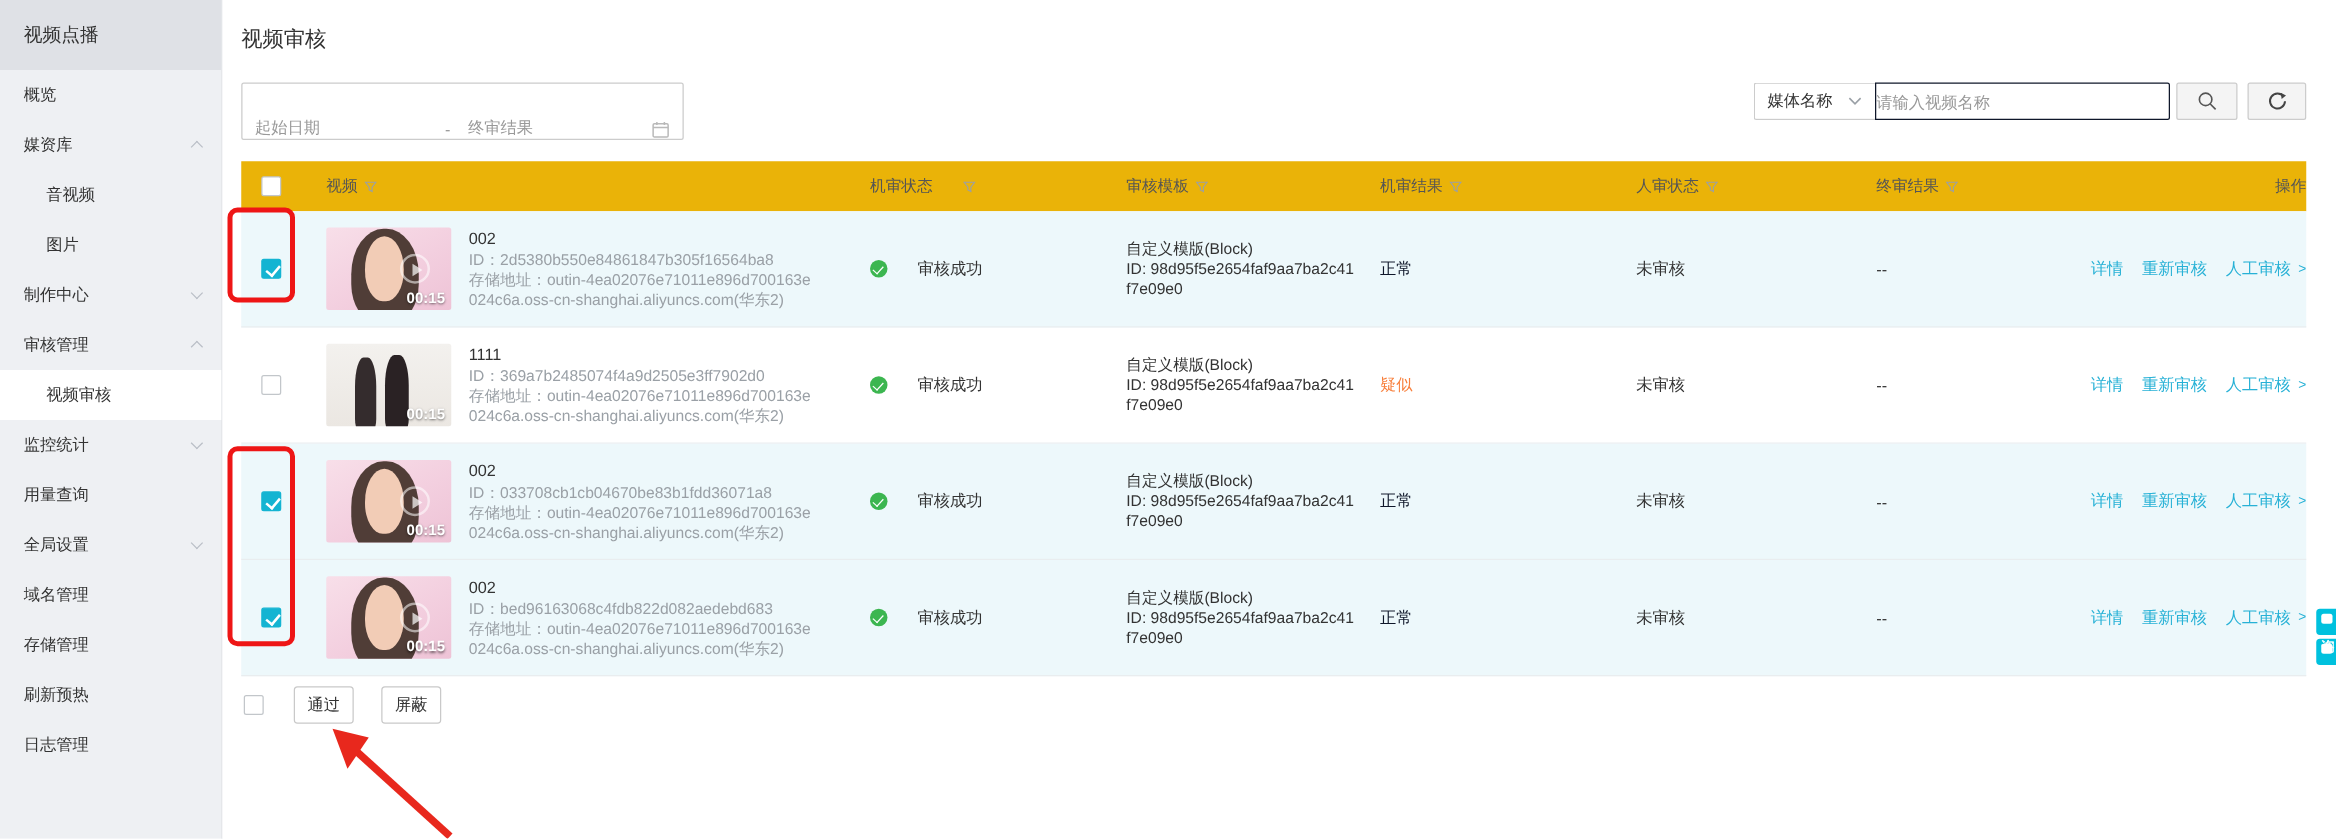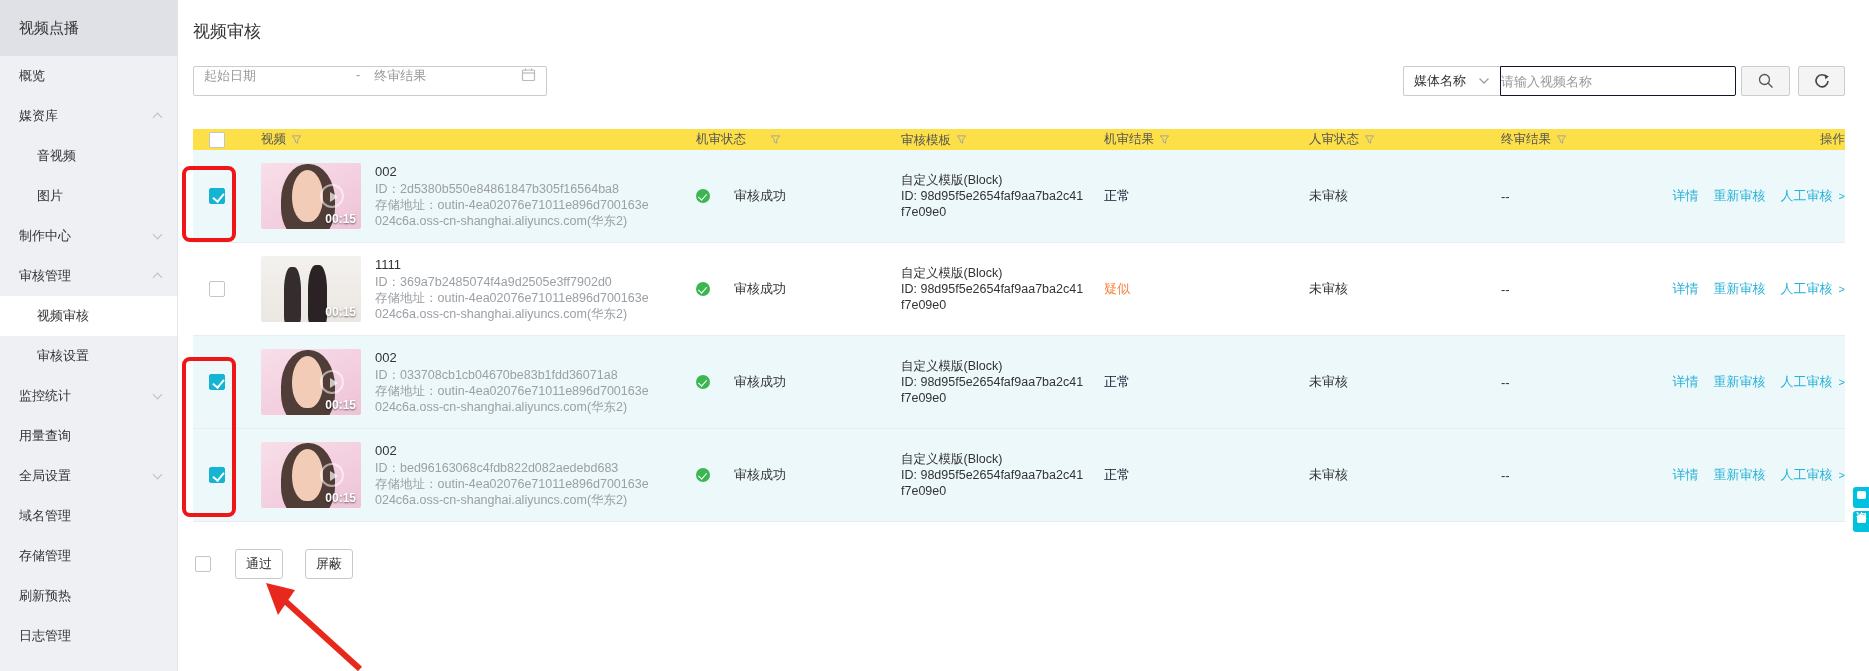--- a/index.html
+++ b/index.html
@@ -13,36 +13,36 @@
   .nav-item.sub { padding-left:37px; }
   .nav-item.selected { background:#fff; }
   .chev { position:absolute; right:16px; width:7px; height:7px; border-right:1.4px solid #b9bec6; border-bottom:1.4px solid #b9bec6; }
   .chev.down { transform:rotate(45deg); top:15px; }
   .chev.up { transform:rotate(-135deg); top:18px; }
 
   
   .main { position:absolute; left:178px; top:0; right:0; bottom:0; background:#fff; }
   .page-title { position:absolute; left:15px; top:20px; font-size:17px; color:#333; font-weight:500; }
 
-  .date-range { position:absolute; left:15px; top:66px; width:354px; height:30px; border:1px solid #ccc; border-radius:2px; display:flex; align-items:flex-start; padding:0 10px; font-size:13px; color:#999; background:#fff; }
+  .date-range { position:absolute; left:15px; top:66px; width:354px; height:46px; border:1px solid #ccc; border-radius:2px; display:flex; align-items:flex-end; padding:0 10px; font-size:13px; color:#999; background:#fff; }
   .date-range .ph1 { width:152px; }
   .date-range .dash { color:#999; margin:0 8px 0 0; }
   .date-range .ph2 { flex:1; margin-left:6px; }
   .date-range svg { flex:none; }
 
   .search-group { position:absolute; right:24px; top:66px; display:flex; height:30px; }
   .media-select { display:flex; align-items:center; border:1px solid #ccc; border-right:none; border-radius:2px 0 0 2px; padding:0 10px; font-size:13px; color:#333; width:97px; justify-content:space-between; background:#fff; cursor:pointer; }
   .name-input { width:236px; border:1px solid #0f172a; font-size:13px; padding:0 0; color:#333; outline:none; border-radius:0 2px 2px 0; }
   .name-input::placeholder { color:#999; }
   .icon-btn { width:49px; border:1px solid #ccc; background:#f4f4f4; border-radius:2px; margin-left:5px; display:flex; align-items:center; justify-content:center; cursor:pointer; }
   .icon-btn.refresh { width:47px; margin-left:8px; }
 
   
   .table { position:absolute; left:15px; right:24px; top:129px; }
-  .thead { display:flex; align-items:center; height:21px; background:#fde047; font-size:12.5px; color:#555; }
+  .thead { display:flex; align-items:center; height:40px; background:#eab308; font-size:12.5px; color:#555; }
   .th { display:flex; align-items:center; gap:5px; }
   .row { display:flex; align-items:center; height:93px; border-bottom:1px solid #e9edef; font-size:13px; }
   .row.sel { background:#edf8fb; }
   .c1 { width:48px; display:flex; justify-content:center; flex:none; }
   .c2 { width:455px; flex:none; display:flex; align-items:center; padding-left:20px; }
   .c3 { width:205px; flex:none; display:flex; align-items:center; gap:24px; }
   .c4 { width:203px; flex:none; font-size:12.5px; line-height:16px; }
   .c5 { width:205px; flex:none; }
   .c6 { width:152px; flex:none; }
   .c7 { width:150px; flex:none;margin-left:40px; }
@@ -116,23 +116,20 @@
       <span>制作中心</span>
       <i class="chev down"></i>
     </div>
   <div class="nav-item">
       <span>审核管理</span>
       <i class="chev up"></i>
     </div>
   <div class="nav-item sub selected">
       <span>视频审核</span>
     </div>
-  <div class="nav-item sub">
-      <span>审核设置</span>
-    </div>
   <div class="nav-item">
       <span>监控统计</span>
       <i class="chev down"></i>
     </div>
   <div class="nav-item">
       <span>用量查询</span>
     </div>
   <div class="nav-item">
       <span>全局设置</span>
       <i class="chev down"></i>

